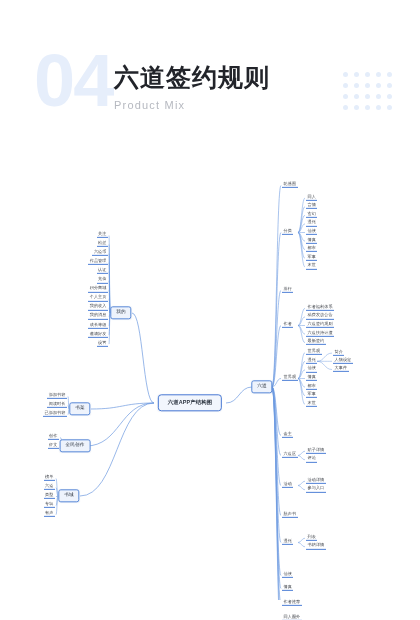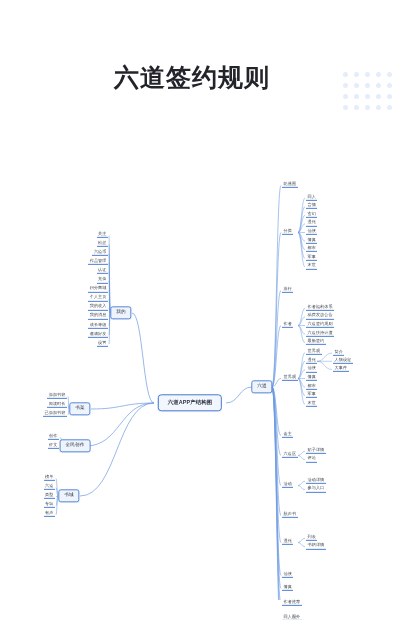--- a/index.html
+++ b/index.html
@@ -77,22 +77,24 @@
     font-weight: 600;
   }
   .box.lvl1 { font-size: 4.6px; padding: 3.4px 5px; }
 </style>
 </head>
 <body>
 
 <div id="page">
 
   <div class="header">
+    <div class="big-number">04</div>
     <div class="title-block">
       <div class="page-title">六道签约规则</div>
+      <div class="page-subtitle">Product Mix</div>
     </div>
     <div class="dot-grid" id="dot-grid">
         <i style="background: rgb(228, 237, 250);"></i>
         <i style="background: rgb(228, 237, 250);"></i>
         <i style="background: rgb(228, 237, 250);"></i>
         <i style="background: rgb(228, 237, 250);"></i>
         <i style="background: rgb(228, 237, 250);"></i>
         <i style="background: rgb(228, 237, 250);"></i>
         <i style="background: rgb(228, 237, 250);"></i>
         <i style="background: rgb(228, 237, 250);"></i>

